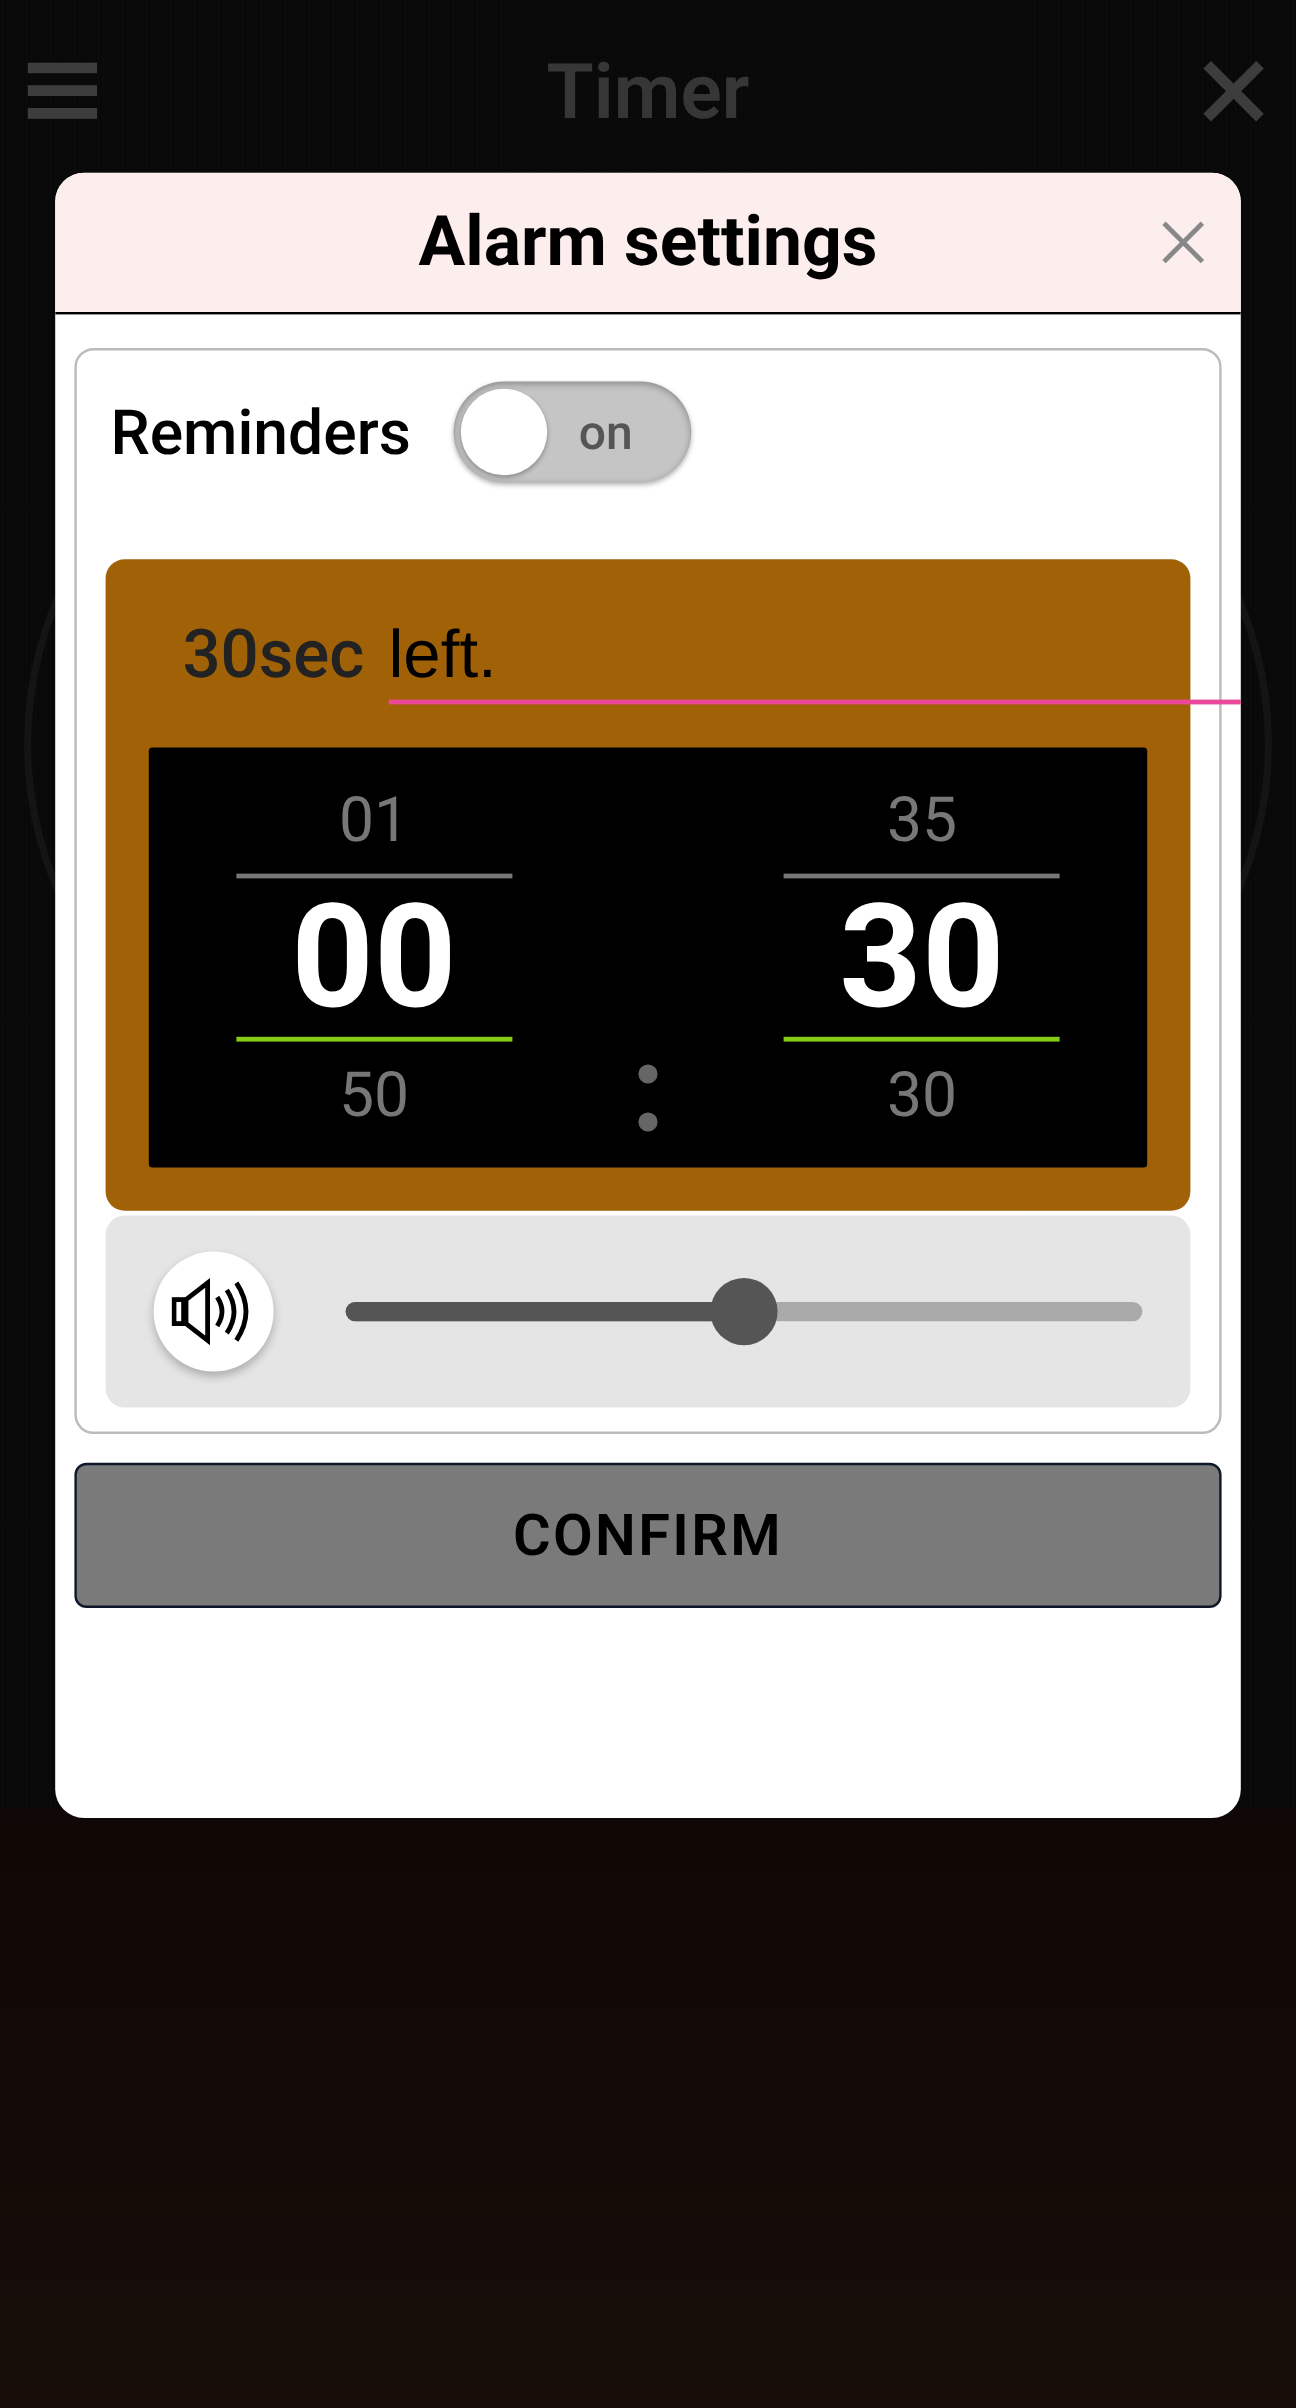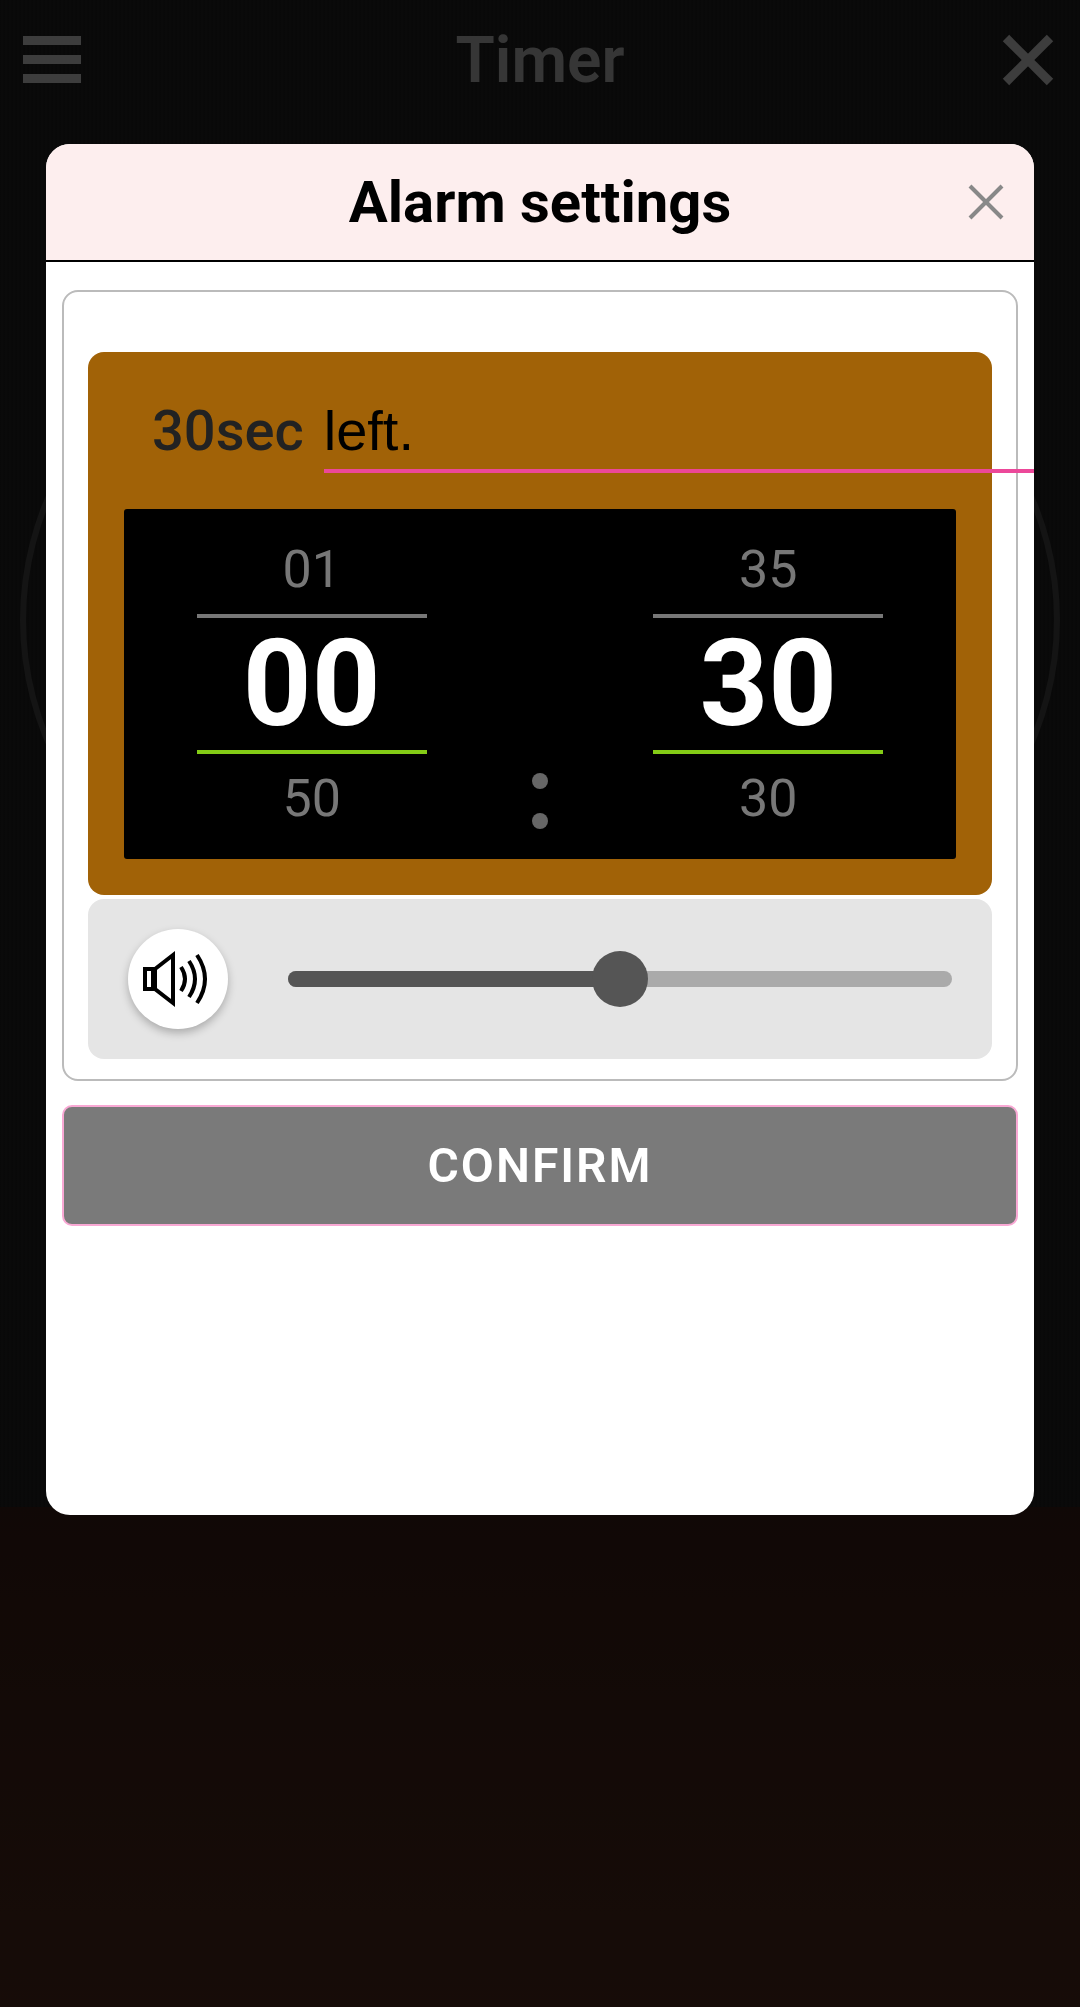--- a/index.html
+++ b/index.html
@@ -13,21 +13,21 @@
     position: relative;
   }
   .overlay {
     position: absolute;
     inset: 0;
     background: rgba(0,0,0,0.6);
     z-index: 1;
   }
   .topbar {
     position: absolute;
-    top: 0; left: 0; right: 0;
+    top: 16px; left: 0; right: 0;
     height: 120px;
     display: flex;
     align-items: center;
     justify-content: space-between;
     padding: 0 20px;
     z-index: 0;
   }
   .menu-icon, .close-top {
     width: 64px; height: 64px;
     color: #aaa;
@@ -266,23 +266,23 @@
   .slider-thumb {
     position: absolute;
     top: 50%;
     transform: translate(-50%, -50%);
     width: 56px; height: 56px;
     background: #555;
     border-radius: 50%;
   }
   .confirm-btn {
     background: #7a7a7a;
-    border: 2px solid #f9a8d4;
+    border: 2px solid #0f172a;
     border-radius: 10px;
-    color: #ffffff;
+    color: #000000;
     font-size: 48px;
     font-weight: 600;
     padding: 30px 0;
     text-align: center;
     letter-spacing: 2px;
   }
   .bottom-deco {
     position: absolute;
     bottom: 0; left: 0; right: 0;
     height: 500px;
@@ -320,20 +320,27 @@
     <div class="modal-close">
       <svg width="40" height="40" viewBox="0 0 40 40">
           <line x1="4" y1="4" x2="36" y2="36" stroke="#888" stroke-width="4"></line>
           <line x1="36" y1="4" x2="4" y2="36" stroke="#888" stroke-width="4"></line>
         </svg>
     </div>
   </div>
   <div class="modal-body">
 
     <div class="box">
+      <div class="rem-row">
+        <div class="rem-label">Reminders</div>
+        <div class="toggle">
+          <div class="toggle-handle"></div>
+          <div class="toggle-text">on</div>
+        </div>
+      </div>
       <div class="reminders-inner">
         <div class="desc-row">
           <div class="desc-time">30sec</div>
           <input class="desc-input" value="left." style="">
         </div>
         <div class="picker">
           <div class="picker-col">
             <div class="picker-muted">01</div>
             <div class="picker-main">00</div>
             <div class="picker-muted">50</div>

